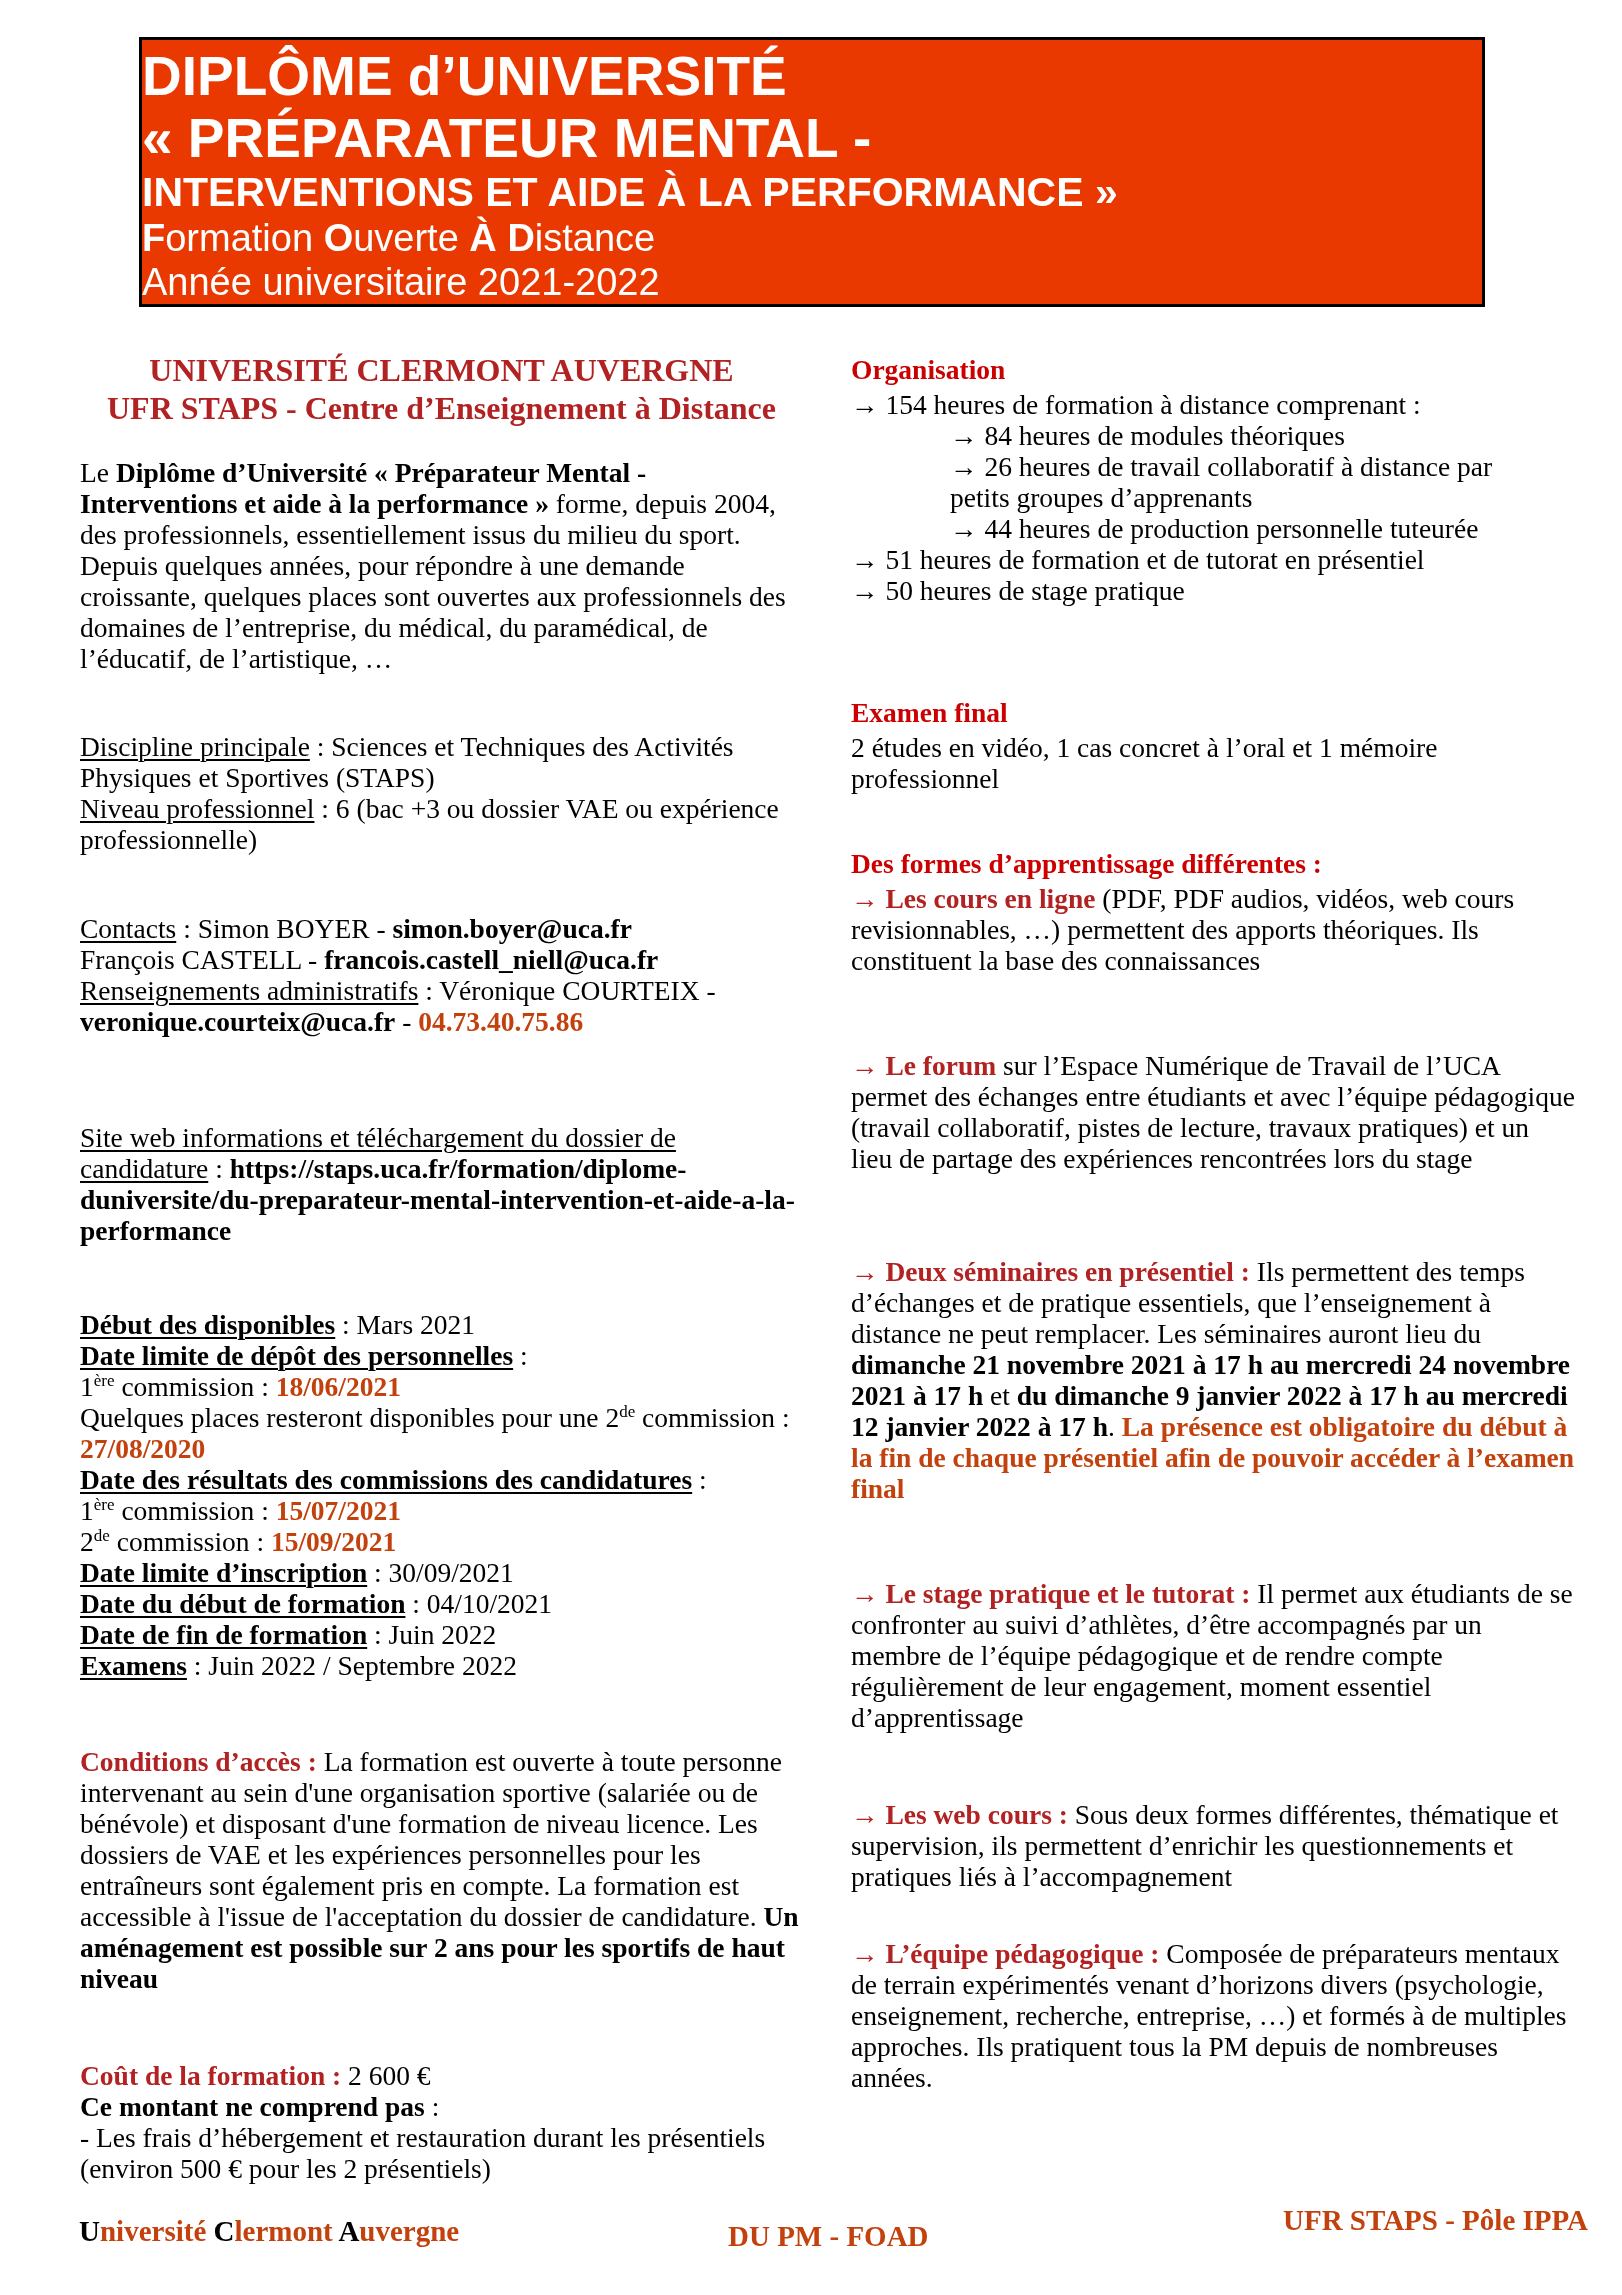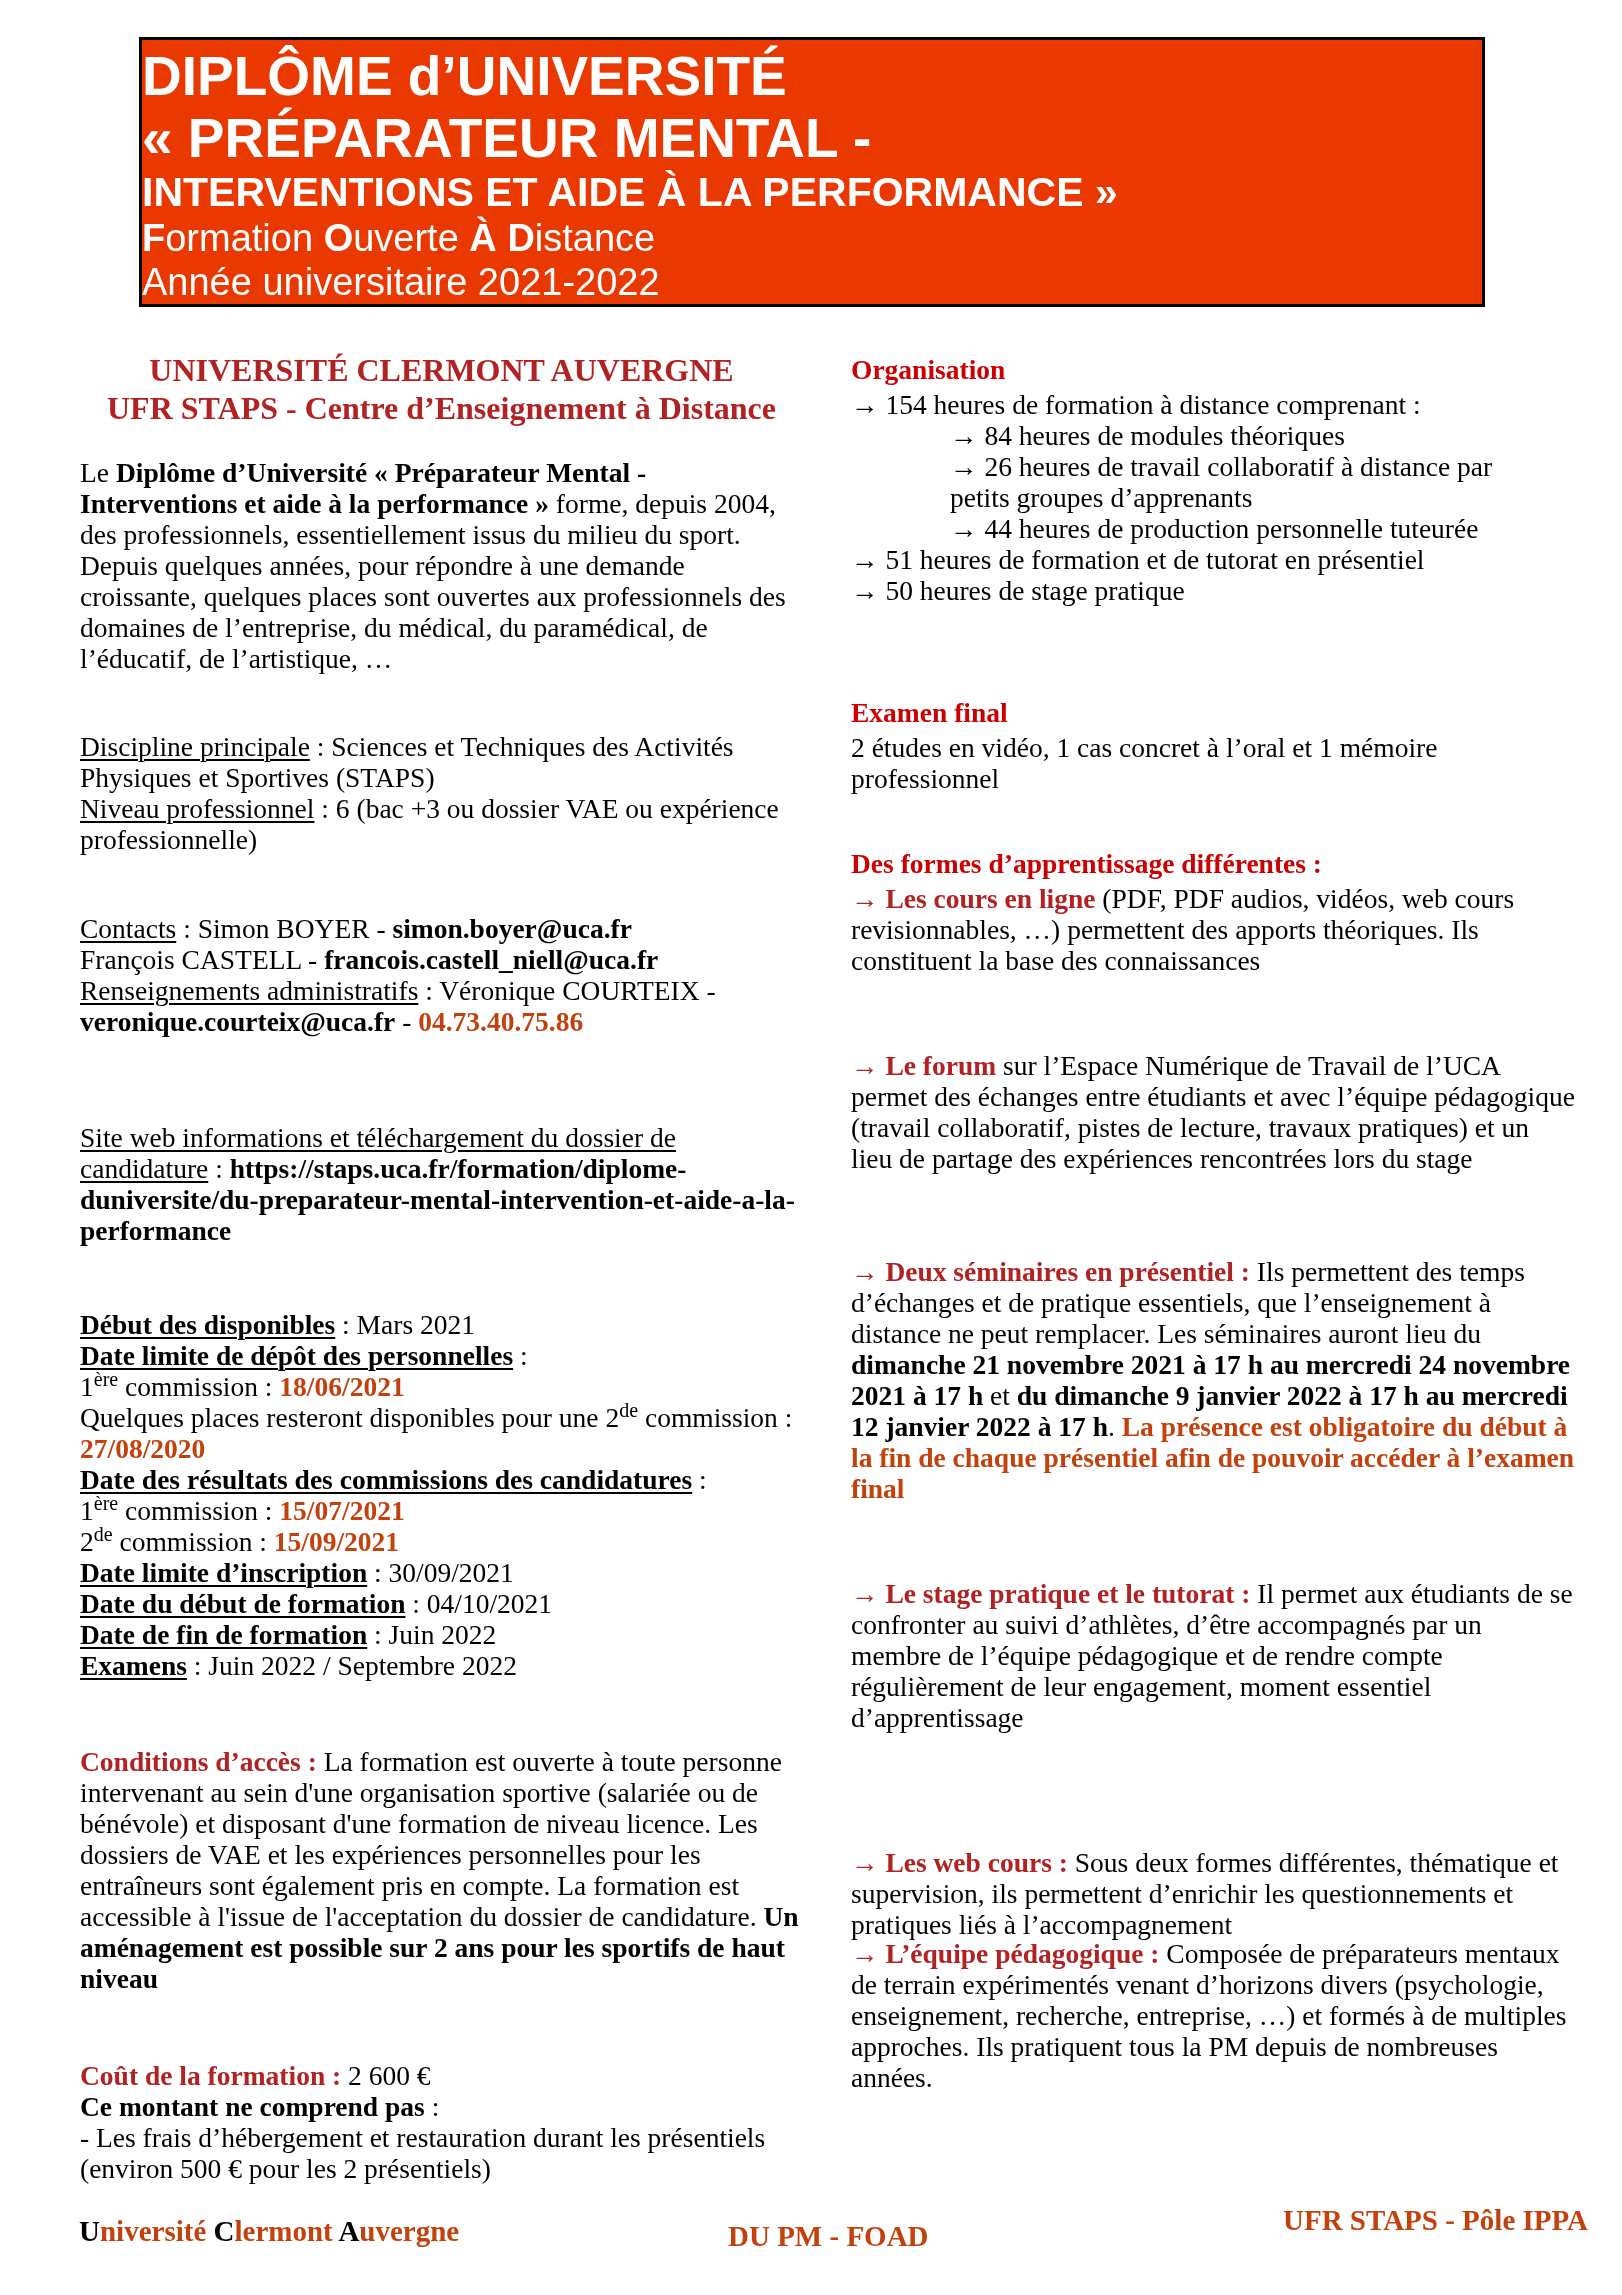--- a/index.html
+++ b/index.html
@@ -14,21 +14,21 @@
   .l1,.l2{font-size:55px;line-height:62px;font-weight:bold}
   .l3{font-size:41px;line-height:47px;font-weight:bold}
   .l4,.l5{font-size:38px;line-height:44px;font-weight:normal}
 
   .blk{position:absolute;left:80px;width:723px;font-size:27.5px;line-height:31px;overflow-wrap:break-word}
   .rblk{position:absolute;left:851px;width:725px;font-size:27.5px;line-height:31px;overflow-wrap:break-word}
   .lhead{font-size:32px;line-height:38px;text-align:center;color:#B22222;font-weight:bold}
 
   .b{font-weight:bold}
   .u{text-decoration:underline;text-decoration-thickness:2px;text-underline-offset:3.3px}
-  .sup{font-size:20px;vertical-align:super;line-height:0}
+  .sup{font-size:17px;vertical-align:super;line-height:0}
   .dred{color:#B22222}
   .red{color:#CC0000}
   .bred{color:#c2410c}
   .line.ind{padding-left:99px}
   .line.hd{line-height:38px}
 
   .foot{position:absolute;font-size:29px;line-height:33px;font-weight:bold}
 </style>
 </head>
 <body>
@@ -105,21 +105,21 @@
       <div class="line hd"><span class="b red">Des formes d’apprentissage différentes :</span></div>
       <div class="line"><span class="b dred">→ Les cours en ligne</span><span> (PDF, PDF audios, vidéos, web cours revisionnables, …) permettent des apports théoriques. Ils constituent la base des connaissances</span></div>
     </div>
 
   <div class="rblk" style="top:1050px"><span class="b dred">→ Le forum</span><span> sur l’Espace Numérique de Travail de l’UCA permet des échanges entre étudiants et avec l’équipe pédagogique (travail collaboratif, pistes de lecture, travaux pratiques) et un lieu de partage des expériences rencontrées lors du stage</span></div>
 
   <div class="rblk" style="top:1256px"><span class="b dred">→ Deux séminaires en présentiel :</span><span> Ils permettent des temps d’échanges et de pratique essentiels, que l’enseignement à distance ne peut remplacer. Les séminaires auront lieu du </span><span class="b">dimanche 21 novembre 2021 à 17 h au mercredi 24 novembre 2021 à 17 h</span><span> et </span><span class="b">du dimanche 9 janvier 2022 à 17 h au mercredi 12 janvier 2022 à 17 h</span><span>. </span><span class="b bred">La présence est obligatoire du début à la fin de chaque présentiel afin de pouvoir accéder à l’examen final</span></div>
 
   <div class="rblk" style="top:1578px"><span class="b dred">→ Le stage pratique et le tutorat :</span><span> Il permet aux étudiants de se confronter au suivi d’athlètes, d’être accompagnés par un membre de l’équipe pédagogique et de rendre compte régulièrement de leur engagement, moment essentiel d’apprentissage</span></div>
 
-  <div class="rblk" style="top:1847px"><span class="b dred">→ Les web cours :</span><span> Sous deux formes différentes, thématique et supervision, ils permettent d’enrichir les questionnements et pratiques liés à l’accompagnement</span></div>
+  <div class="rblk" style="top:1799px"><span class="b dred">→ Les web cours :</span><span> Sous deux formes différentes, thématique et supervision, ils permettent d’enrichir les questionnements et pratiques liés à l’accompagnement</span></div>
 
   <div class="rblk" style="top:1938px"><span class="b dred">→ L’équipe pédagogique :</span><span> Composée de préparateurs mentaux de terrain expérimentés venant d’horizons divers (psychologie, enseignement, recherche, entreprise, …) et formés à de multiples approches. Ils pratiquent tous la PM depuis de nombreuses années.</span></div>
 
   <div class="foot" style="left:79px;top:2215px"><span>U</span><span class="bred">niversité </span><span>C</span><span class="bred">lermont </span><span>A</span><span class="bred">uvergne</span></div>
   <div class="foot" style="left:728px;top:2220px;width:301px;text-align:left"><span class="bred">DU PM - FOAD</span></div>
   <div class="foot" style="left:1283px;top:2204px"><span class="bred">UFR STAPS - Pôle IPPA</span></div>
 
 </div>
 
 

